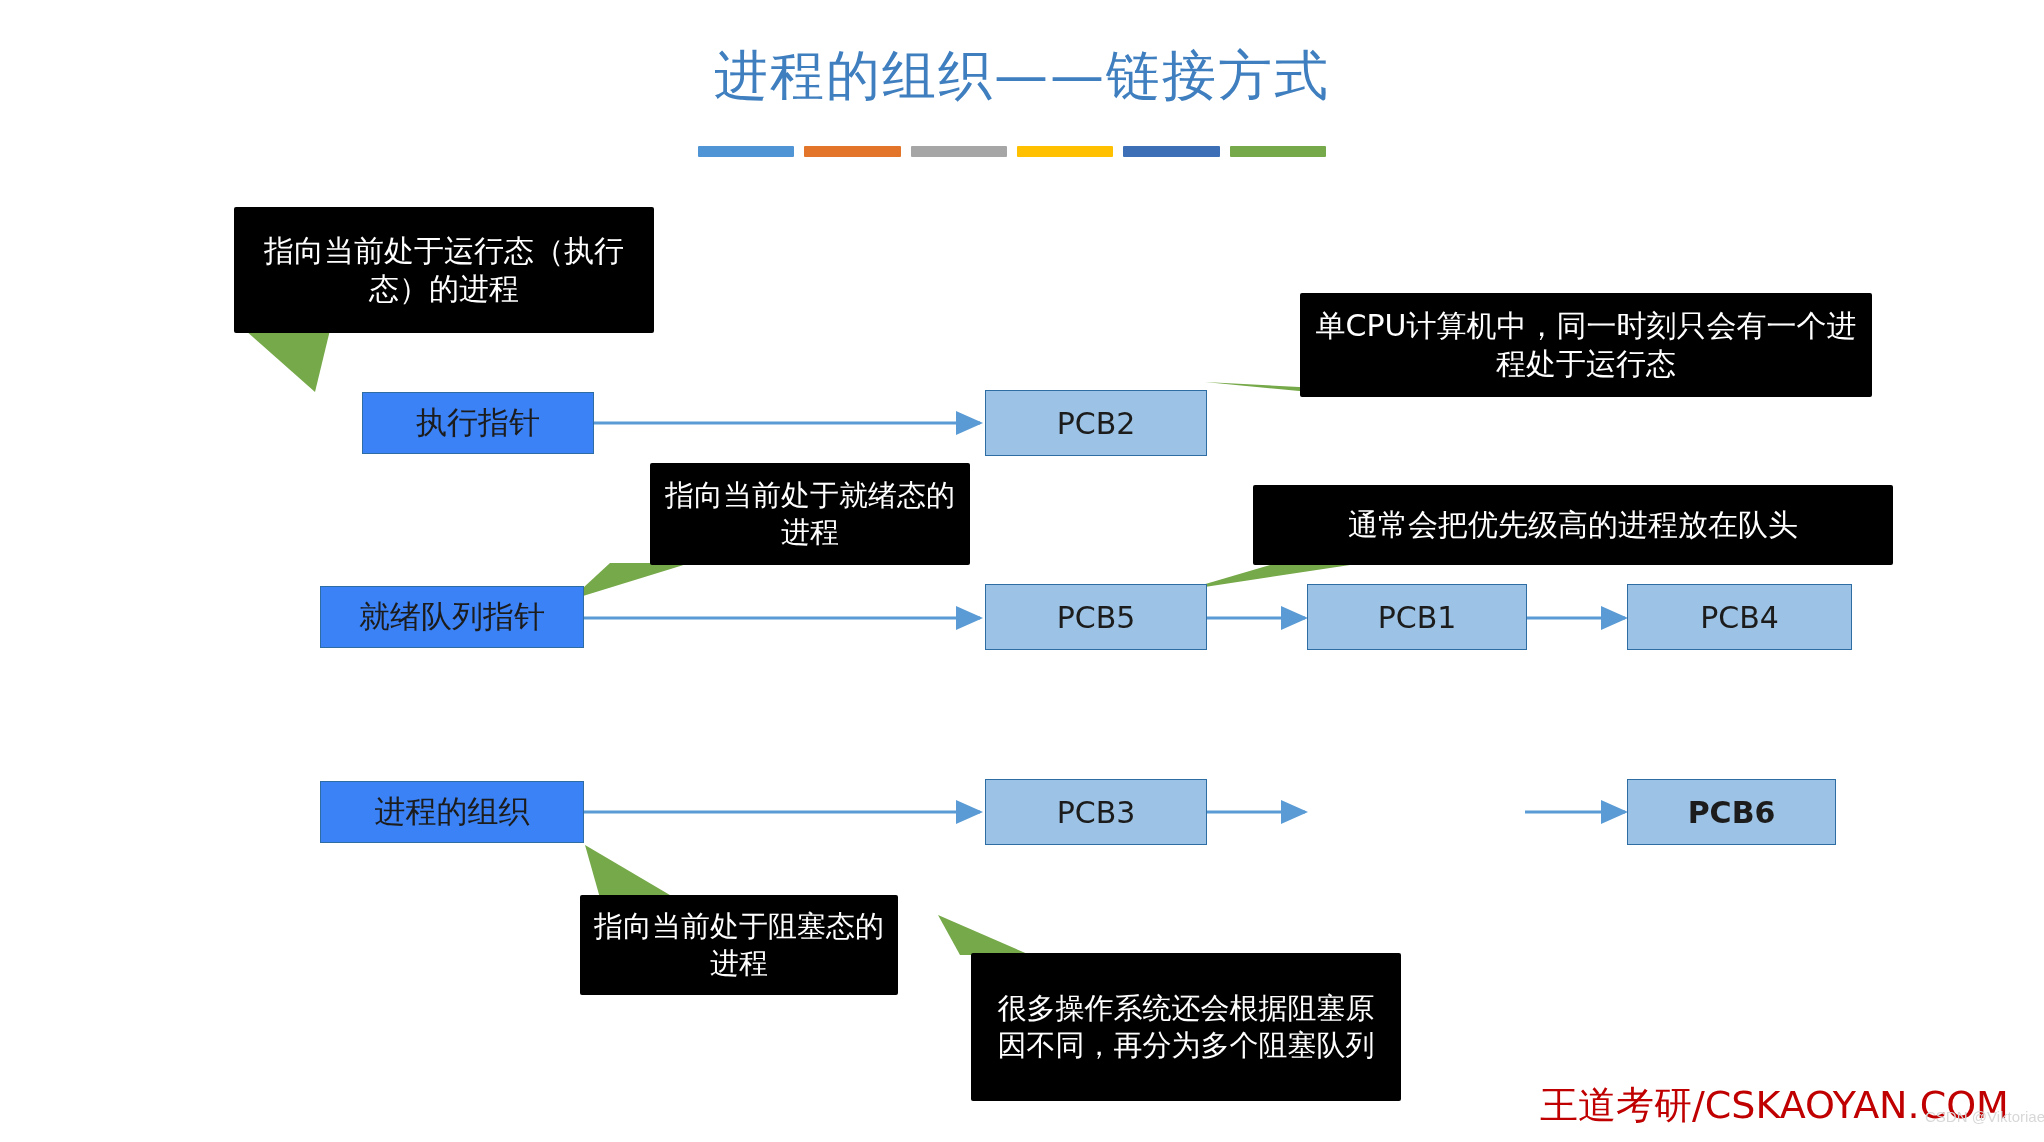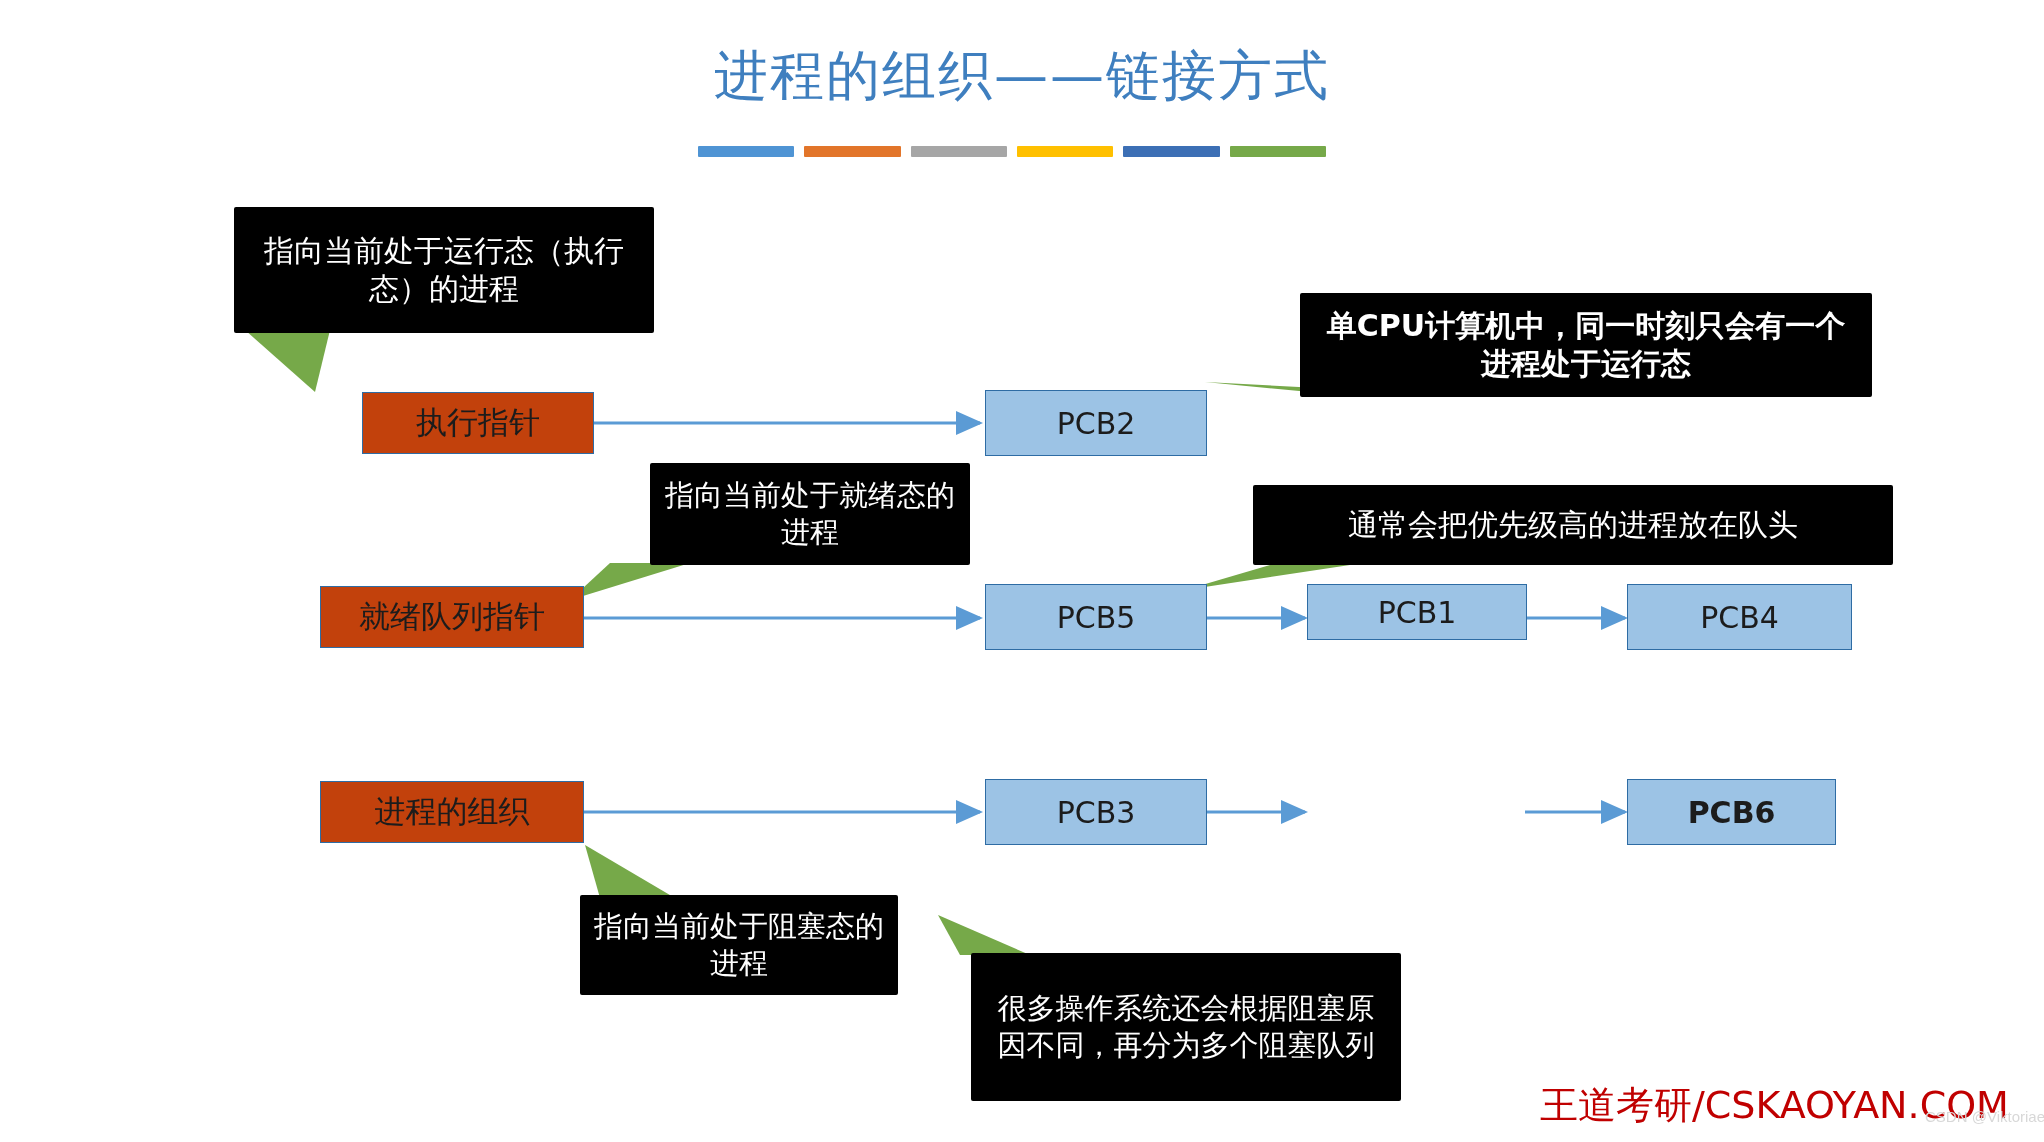--- a/index.html
+++ b/index.html
@@ -55,21 +55,21 @@
     border: 1px solid #2e6ca4;
     color: #1c1c1c;
     font-size: 30px;
     display: flex;
     align-items: center;
     justify-content: center;
     font-family: "DejaVu Sans", "Liberation Sans", sans-serif;
   }
   .ptr {
     box-sizing: border-box;
-    background: #c2410c;
+    background: #3b82f6;
     border: 1px solid #2e6ca4;
     color: #1c1c1c;
     font-size: 31px;
     display: flex;
     align-items: center;
     justify-content: center;
     font-family: "DejaVu Sans", "Liberation Sans", sans-serif;
   }
 
   
@@ -164,39 +164,39 @@
     <span>进程的组织</span>
   </div>
 
   <div class="abs pcb" style="left:985px; top:390px; width:222px; height:66px;">
     <span>PCB2</span>
   </div>
 
   <div class="abs pcb" style="left:985px; top:584px; width:222px; height:66px;">
     <span>PCB5</span>
   </div>
-  <div class="abs pcb" style="left:1307px; top:584px; width:220px; height:56px;">
+  <div class="abs pcb" style="left:1307px; top:584px; width:220px; height:66px;">
     <span>PCB1</span>
   </div>
   <div class="abs pcb" style="left:1627px; top:584px; width:225px; height:66px;">
     <span>PCB4</span>
   </div>
 
   <div class="abs pcb" style="left:985px; top:779px; width:222px; height:66px;">
     <span>PCB3</span>
   </div>
   <div class="abs pcb" style="left:1627px; top:779px; width:209px; height:66px;font-weight:bold;">
     <span>PCB6</span>
   </div>
 
   <div class="abs callout" style="left:234px; top:207px; width:420px; height:126px;">
     <span>指向当前处于运行态（执行态）的进程</span>
   </div>
 
-  <div class="abs callout" style="left:1300px; top:293px; width:572px; height:104px;font-weight:bold;">
+  <div class="abs callout" style="left:1300px; top:293px; width:572px; height:104px;">
     <span>单CPU计算机中，同一时刻只会有一个进程处于运行态</span>
   </div>
 
   <div class="abs callout small" style="left:632px; top:463px; width:320px; height:102px;">
     <span>指向当前处于就绪态的进程</span>
   </div>
 
   <div class="abs callout" style="left:1253px; top:485px; width:640px; height:80px;">
     <span>通常会把优先级高的进程放在队头</span>
   </div>

